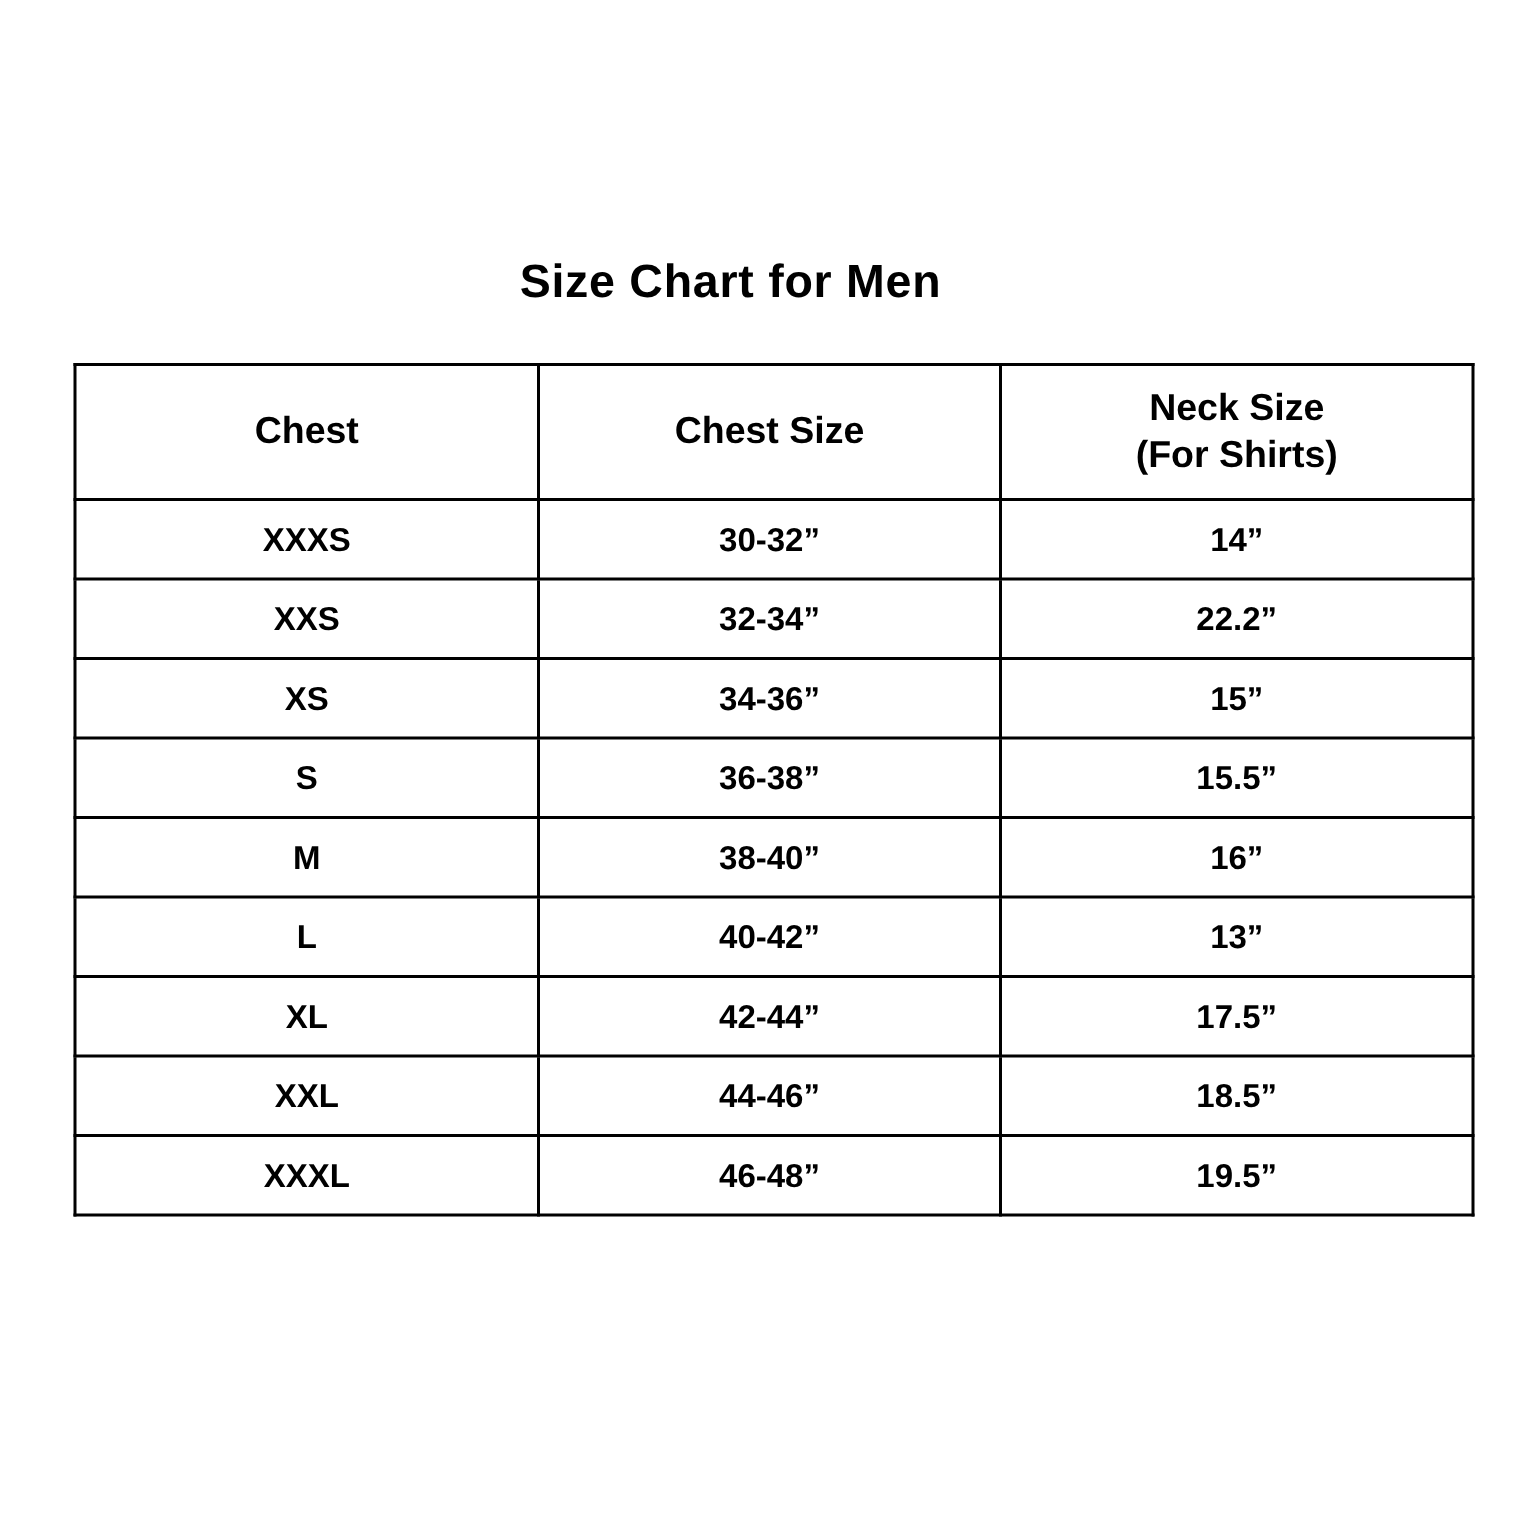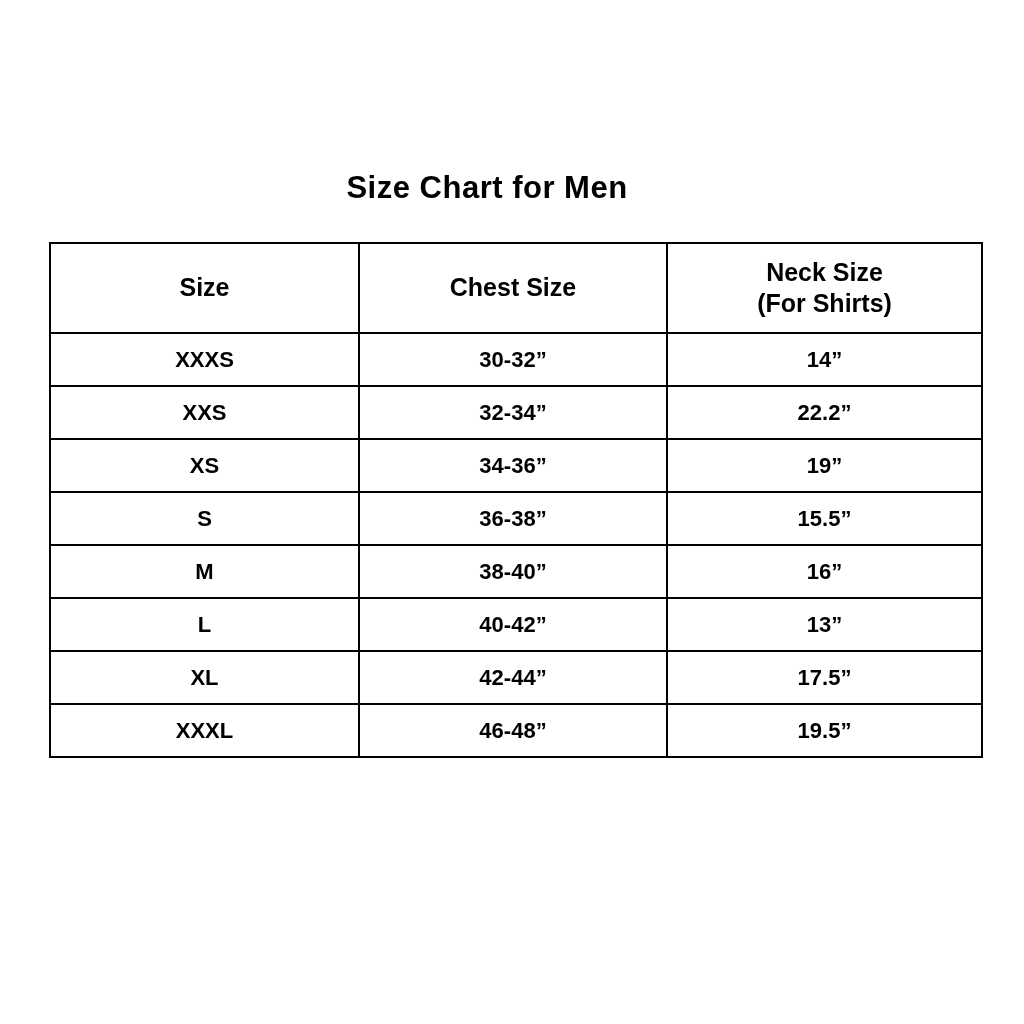--- a/index.html
+++ b/index.html
@@ -64,21 +64,21 @@
   <div class="chart-title">Size Chart for Men</div>
 
   <table class="size-table">
     <colgroup>
       <col class="c1">
         <col class="c2">
         <col class="c3">
     </colgroup>
     <thead>
       <tr>
-        <th>Size</th>
+        <th>Chest</th>
         <th>Chest Size</th>
         <th>
           <span>Neck Size</span>
           <span class="header-sub">(For Shirts)</span>
         </th>
       </tr>
     </thead>
     <tbody>
       <tr>
         <td>XXXS</td>
@@ -86,21 +86,21 @@
         <td>14”</td>
       </tr>
       <tr>
         <td>XXS</td>
         <td>32-34”</td>
         <td>22.2”</td>
       </tr>
       <tr>
         <td>XS</td>
         <td>34-36”</td>
-        <td>19”</td>
+        <td>15”</td>
       </tr>
       <tr>
         <td>S</td>
         <td>36-38”</td>
         <td>15.5”</td>
       </tr>
       <tr>
         <td>M</td>
         <td>38-40”</td>
         <td>16”</td>
@@ -109,19 +109,24 @@
         <td>L</td>
         <td>40-42”</td>
         <td>13”</td>
       </tr>
       <tr>
         <td>XL</td>
         <td>42-44”</td>
         <td>17.5”</td>
       </tr>
       <tr>
+        <td>XXL</td>
+        <td>44-46”</td>
+        <td>18.5”</td>
+      </tr>
+      <tr>
         <td>XXXL</td>
         <td>46-48”</td>
         <td>19.5”</td>
       </tr>
     </tbody>
   </table>
 </div>
 
 </body></html>

